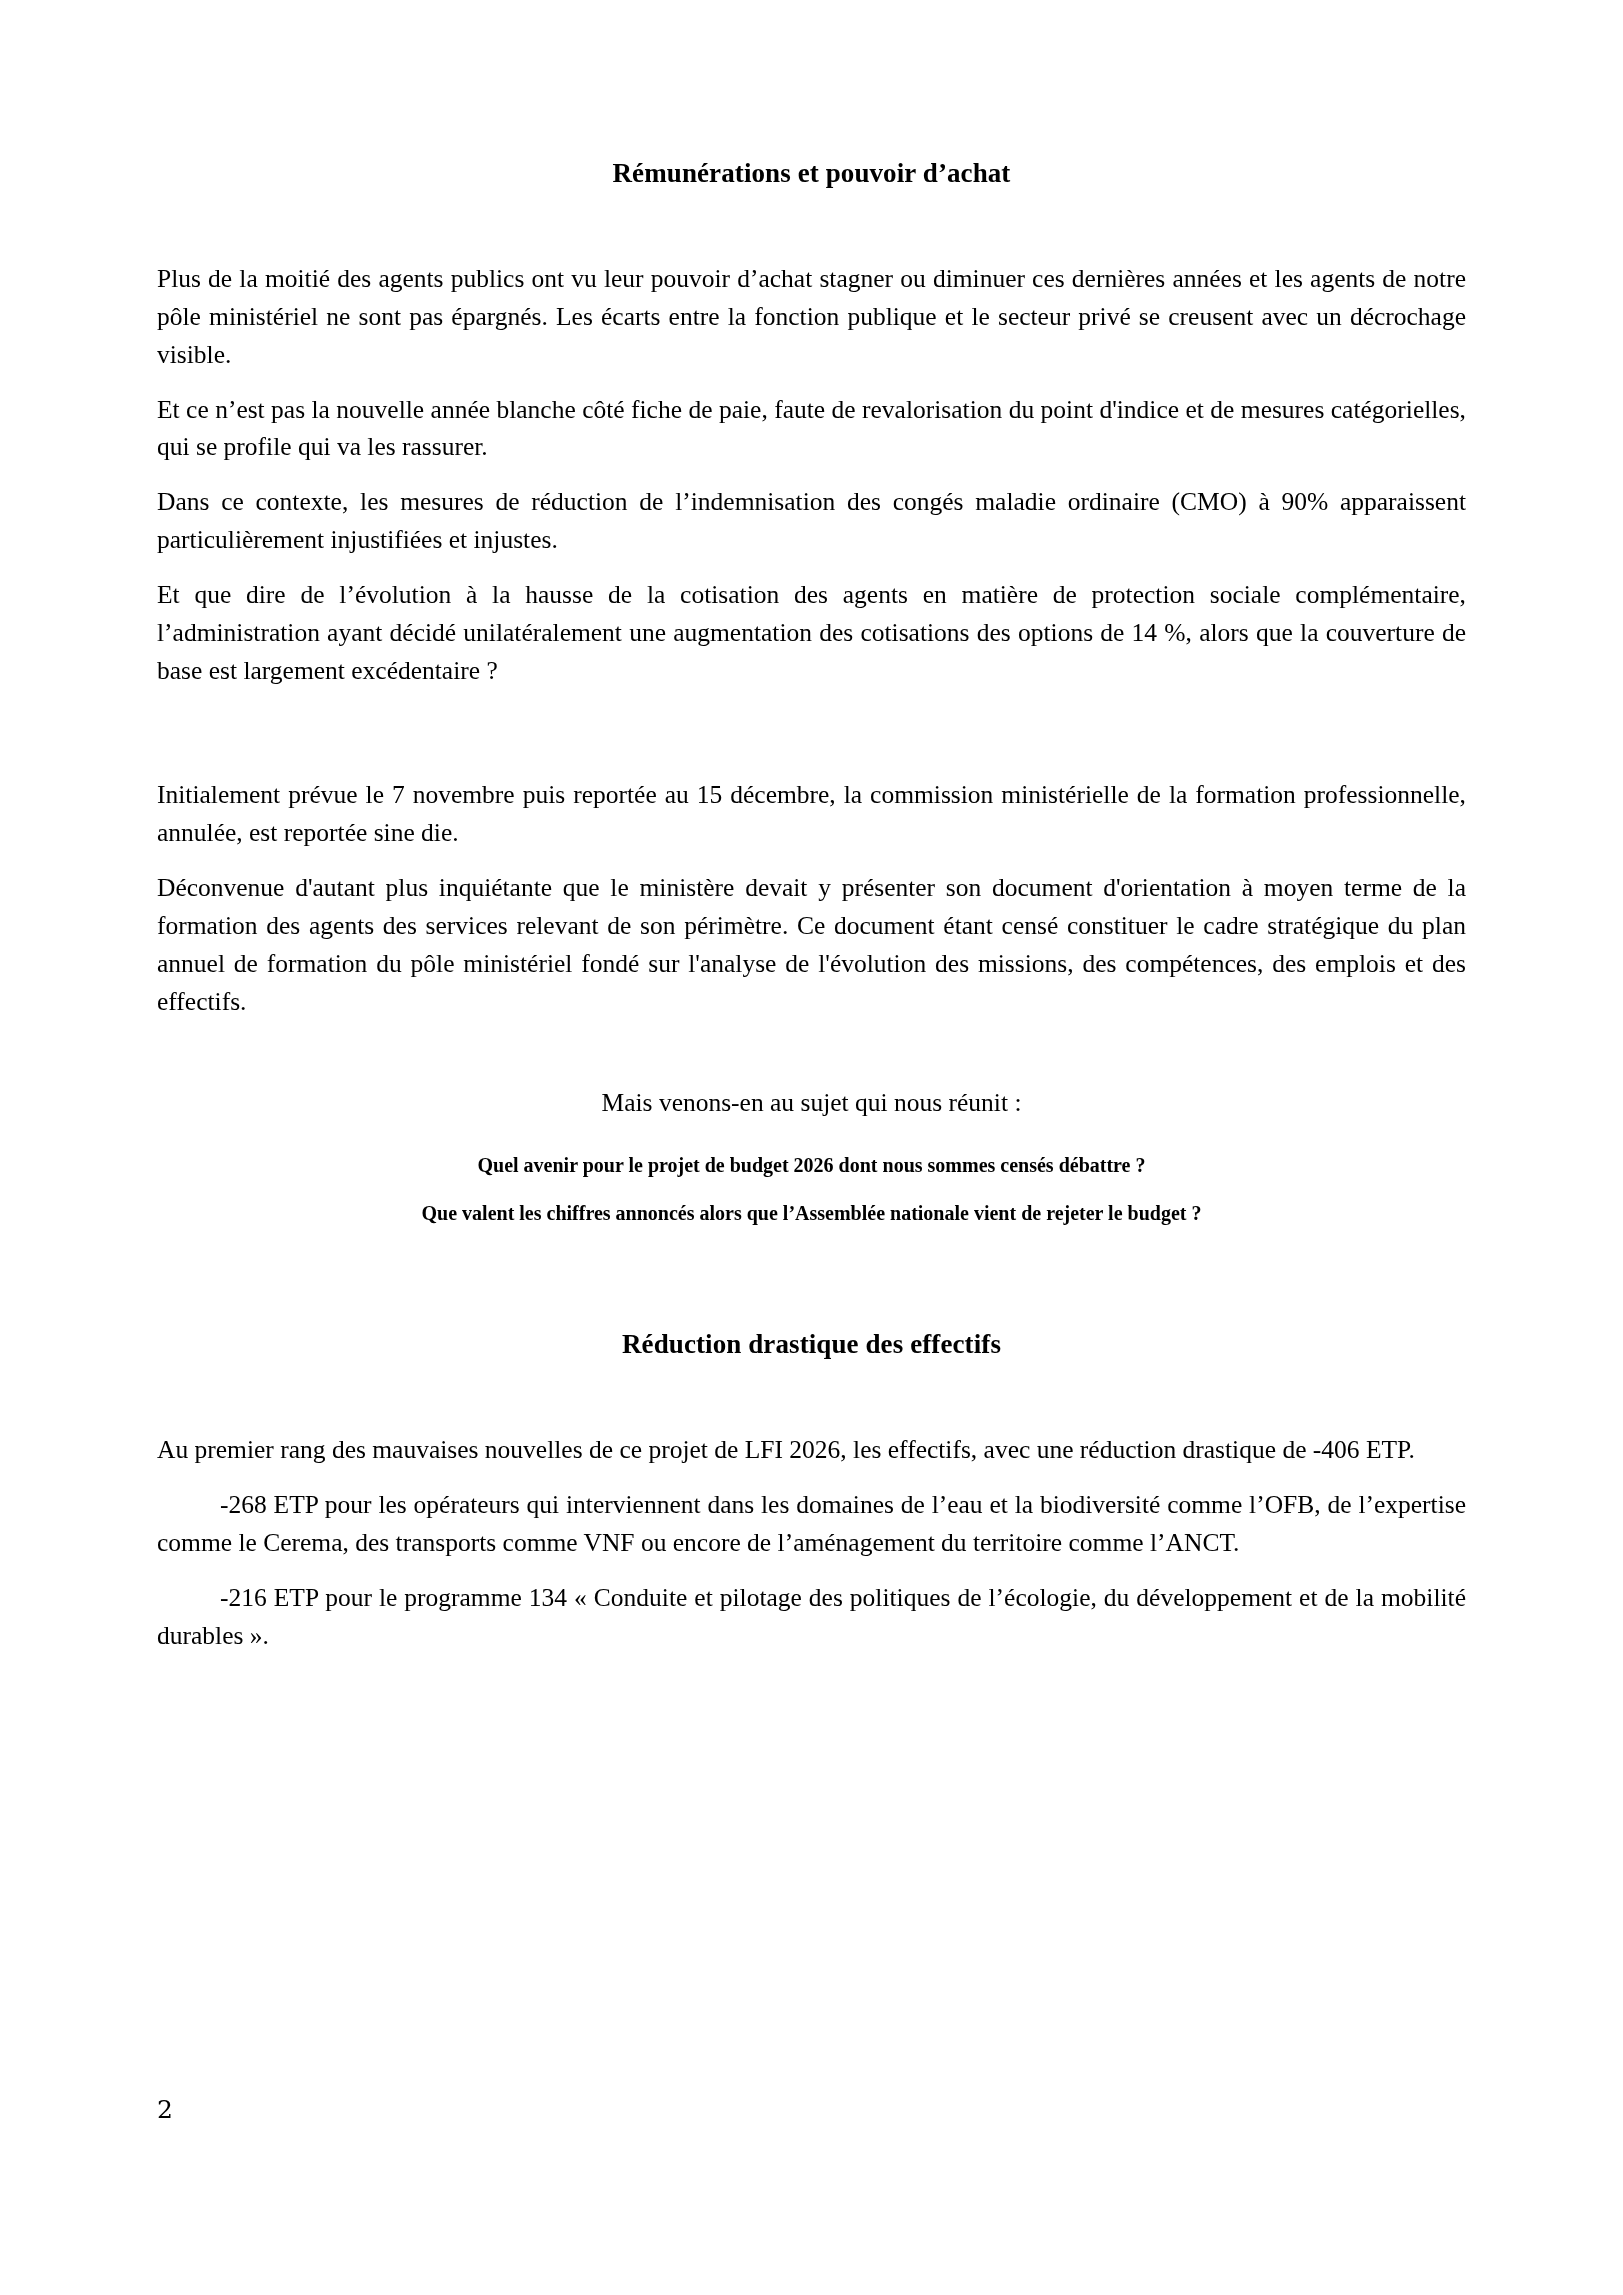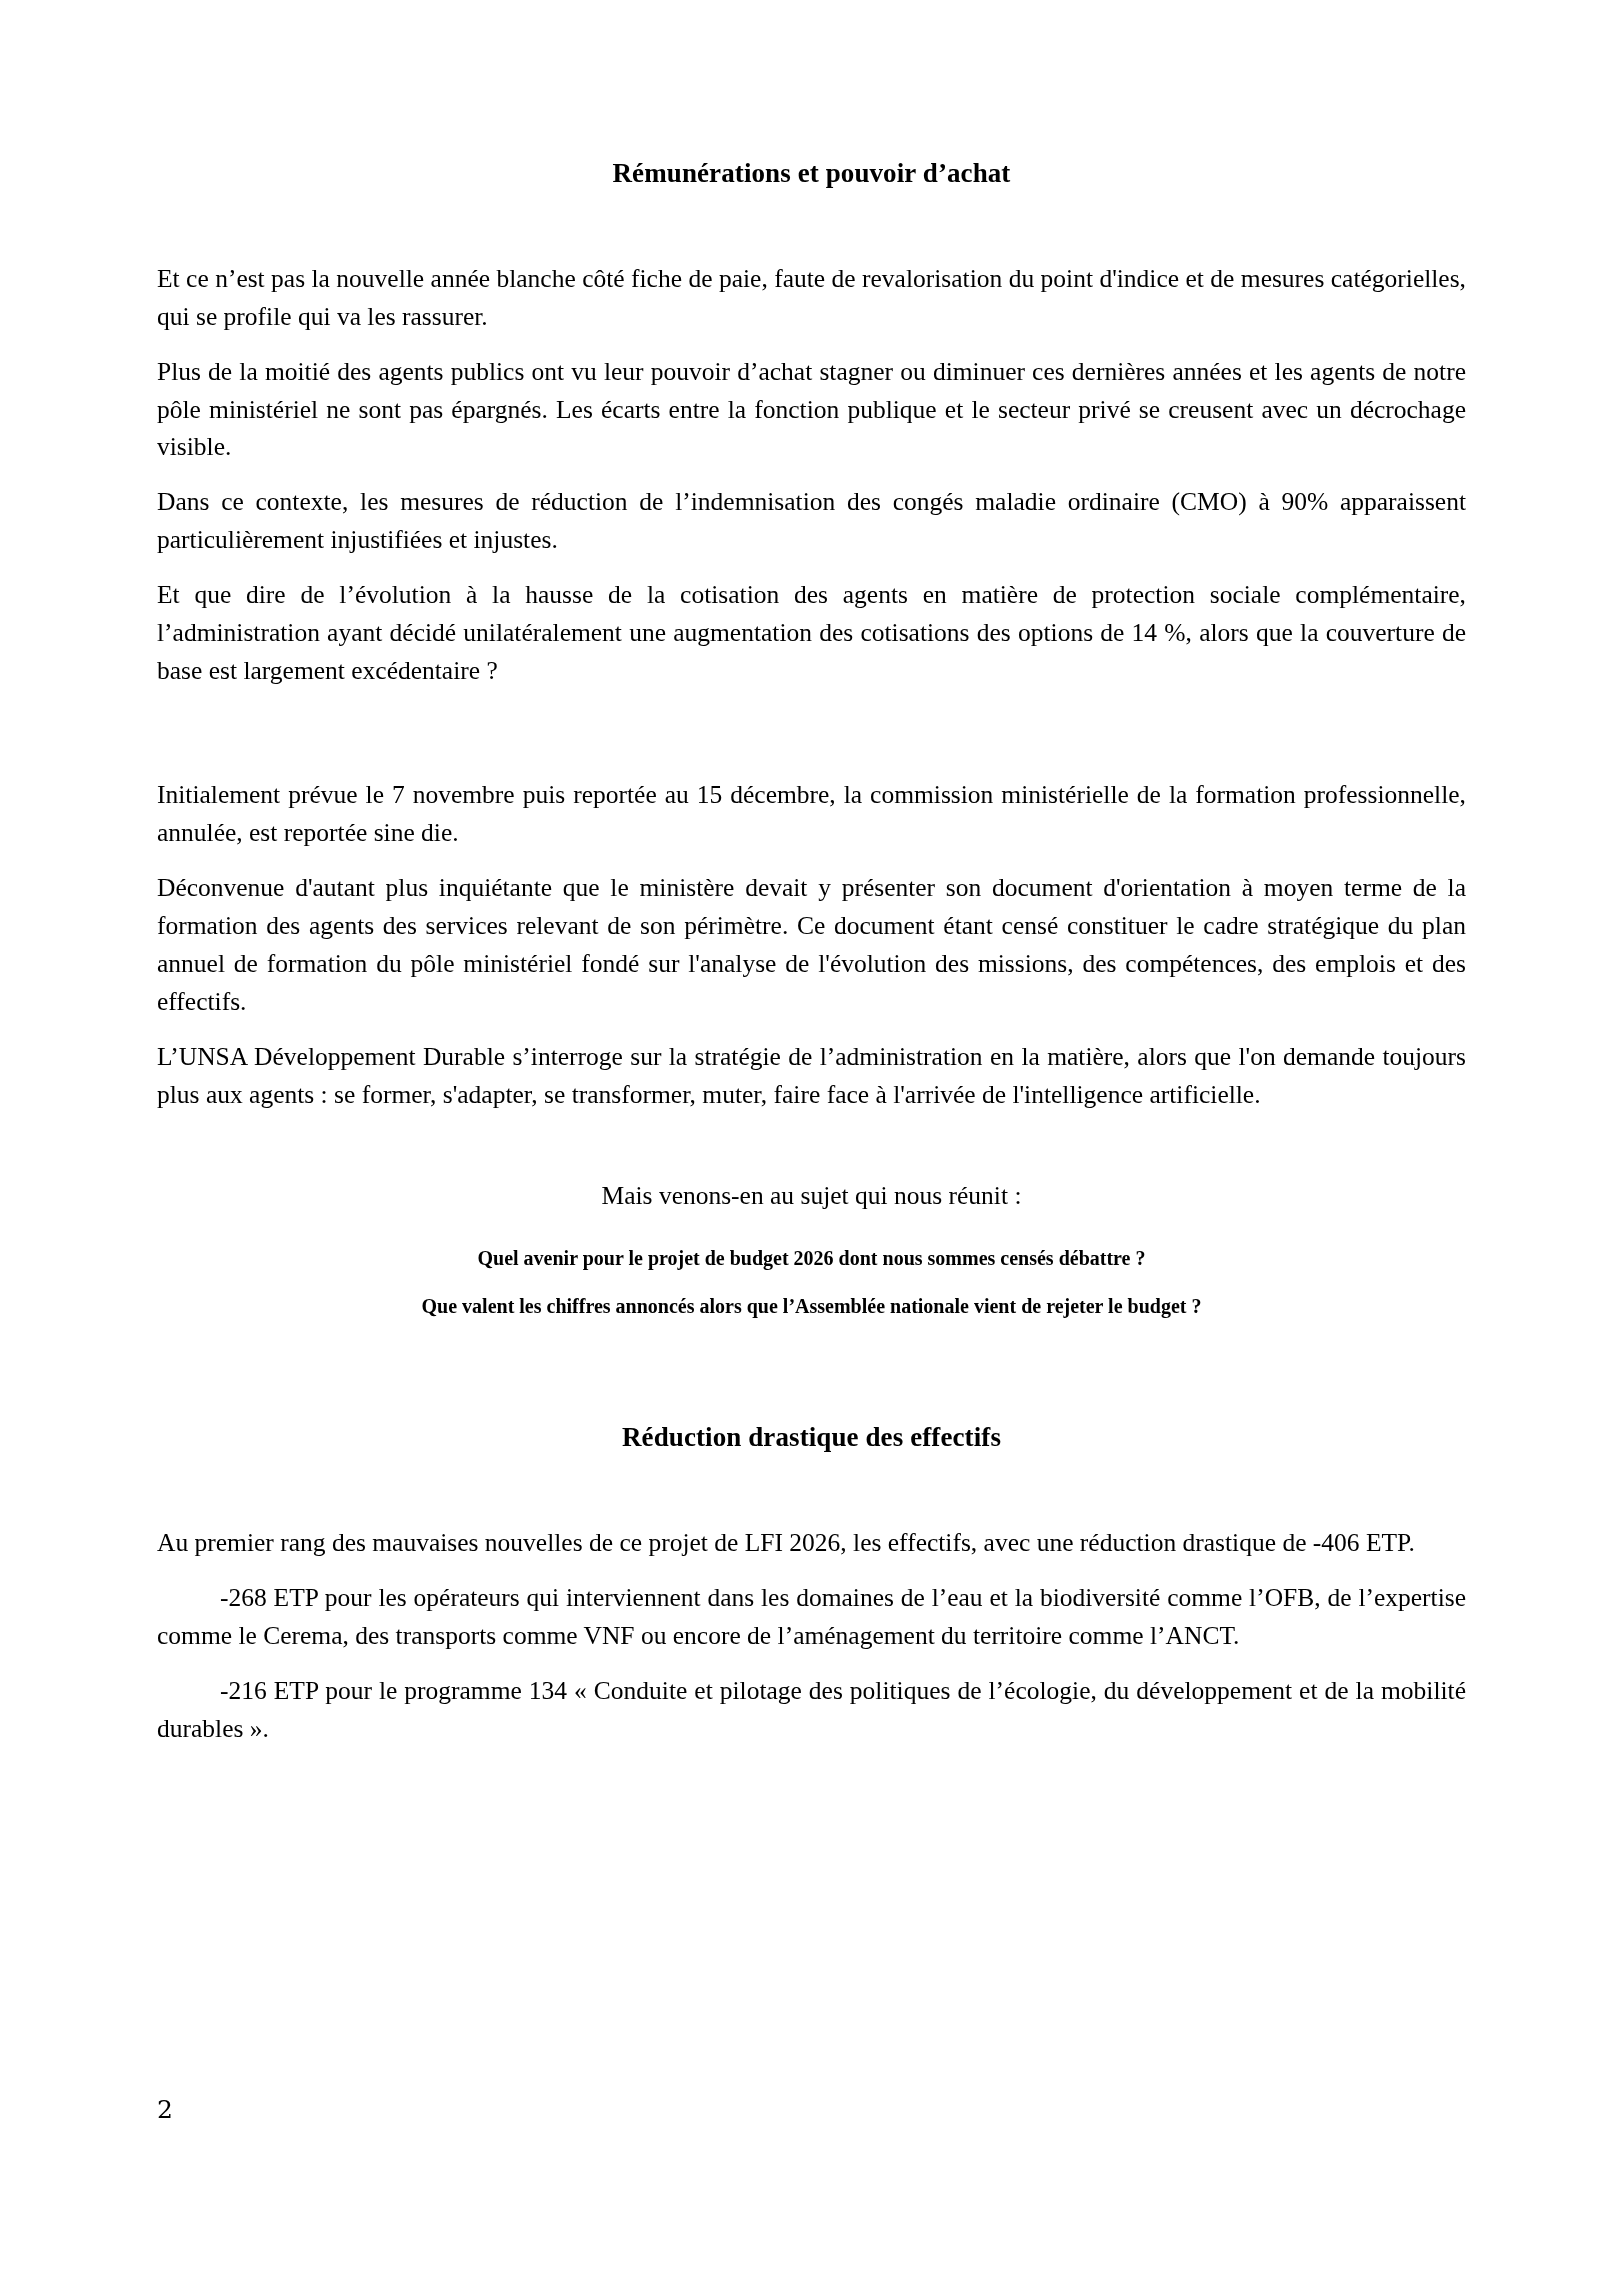--- a/index.html
+++ b/index.html
@@ -85,36 +85,35 @@
 </head>
 <body>
 
 <div class="page">
   <div class="content">
 
     <h1 class="doc-h h-top">Rémunérations et pouvoir d’achat</h1>
 
     <div class="spacer-lg"></div>
 
+    <p class="p">Plus de la moitié des agents publics ont vu leur pouvoir d’achat stagner ou diminuer ces dernières années et les agents de notre pôle ministériel ne sont pas épargnés. Les écarts entre la fonction publique et le secteur privé se creusent avec un décrochage visible.</p>
+
     <p class="p">Et ce n’est pas la nouvelle année blanche côté fiche de paie, faute de revalorisation du point d'indice et de mesures catégorielles, qui se profile qui va les rassurer.</p>
-
-    <p class="p">Plus de la moitié des agents publics ont vu leur pouvoir d’achat stagner ou diminuer ces dernières années et les agents de notre pôle ministériel ne sont pas épargnés. Les écarts entre la fonction publique et le secteur privé se creusent avec un décrochage visible.</p>
 
     <p class="p">Dans ce contexte, les mesures de réduction de l’indemnisation des congés maladie ordinaire (CMO) à 90% apparaissent particulièrement injustifiées et injustes.</p>
 
     <p class="p">Et que dire de l’évolution à la hausse de la cotisation des agents en matière de protection sociale complémentaire, l’administration ayant décidé unilatéralement une augmentation des cotisations des options de 14 %, alors que la couverture de base est largement excédentaire ?</p>
 
 
     <div class="spacer-lg"></div>
 
     <p class="p">Initialement prévue le 7 novembre puis reportée au 15 décembre, la commission ministérielle de la formation professionnelle, annulée, est reportée sine die.</p>
 
     <p class="p">Déconvenue d'autant plus inquiétante que le ministère devait y présenter son document d'orientation à moyen terme de la formation des agents des services relevant de son périmètre. Ce document étant censé constituer le cadre stratégique du plan annuel de formation du pôle ministériel fondé sur l'analyse de l'évolution des missions, des compétences, des emplois et des effectifs.</p>
 
-    <p class="p">L’UNSA Développement Durable s’interroge sur la stratégie de l’administration en la matière, alors que l'on demande toujours plus aux agents : se former, s'adapter, se transformer, muter, faire face à l'arrivée de l'intelligence artificielle.</p>
 
     <div class="spacer-md"></div>
 
     <p class="lead">Mais venons-en au sujet qui nous réunit :</p>
 
     <p class="q q1">Quel avenir pour le projet de budget 2026 dont nous sommes censés débattre ?</p>
 
     <p class="q q2">Que valent les chiffres annoncés alors que l’Assemblée nationale vient de rejeter le budget ?</p>
 
     <h2 class="doc-h h-reduc">Réduction drastique des effectifs</h2>

